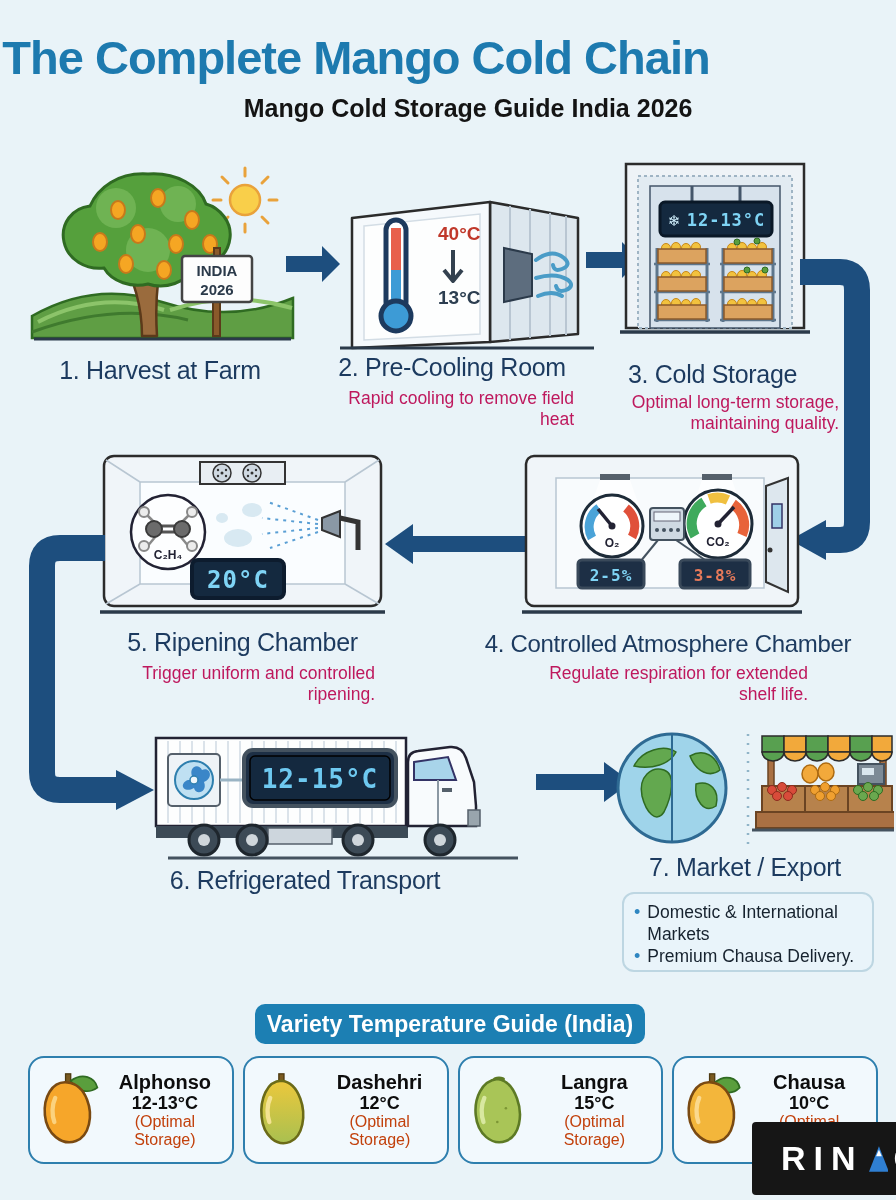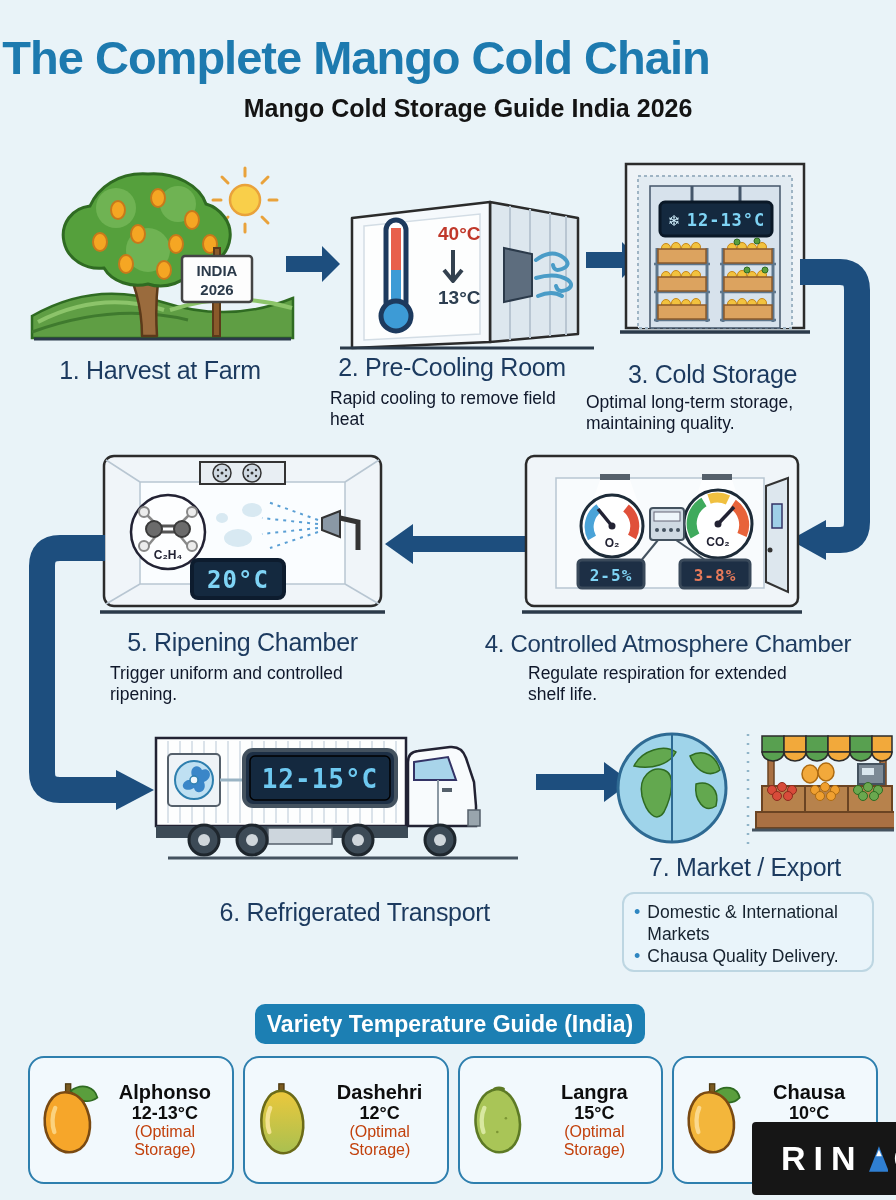--- a/index.html
+++ b/index.html
@@ -3,30 +3,30 @@
 <meta charset="utf-8">
 <style>
   html,body{margin:0;padding:0;}
   body{background:#dfeef5;font-family:"Liberation Sans", sans-serif;}
   .canvas{position:relative;width:896px;height:1200px;background:#e9f3f8;overflow:hidden;margin:0 auto;}
   .abs{position:absolute;}
   .page-title{left:0;top:30px;width:712px;text-align:center;font-size:47px;font-weight:bold;
     color:var(--title-blue,#1d7aaf);letter-spacing:-1px;}
   .page-subtitle{left:0;top:94px;width:896px;text-align:center;font-size:25px;font-weight:bold;color:#141414;margin-left:20px;}
   .step-label{text-align:center;font-weight:normal;color:var(--heading-navy,#1c3a5f);font-size:25px;letter-spacing:-0.3px;}
-  .step-desc{text-align:left;font-size:17.5px;color:#0f172a;line-height:1.18;}
+  .step-desc{text-align:right;font-size:17.5px;color:#be185d;line-height:1.18;}
   .seg{font-family:"DejaVu Sans Mono", monospace;font-weight:bold;letter-spacing:1px;}
   .bullets-box{left:622px;top:892px;width:252px;height:80px;background:#e9f4fa;border:2px solid #bdd6e2;
     border-radius:12px;padding:8px 10px 6px 10px;box-sizing:border-box;}
   .bullet-row{display:flex;gap:7px;font-size:17.5px;color:#16222e;line-height:1.25;}
   .bullet-dot{color:#2e86c1;font-size:18px;line-height:1.2;}
   .pill{left:255px;top:1004px;width:390px;height:40px;background:var(--pill-blue,#1c7fb3);border-radius:10px;
     display:flex;align-items:center;justify-content:center;color:#fff;font-weight:bold;font-size:23px;}
   .cards{left:28px;top:1056px;width:850px;display:flex;gap:9px;}
-  .card{flex:1;height:128px;background:#f2f9fd;border:2.5px solid #2e7fae;border-radius:16px;
+  .card{flex:1;height:108px;background:#f2f9fd;border:2.5px solid #2e7fae;border-radius:16px;
     box-sizing:border-box;display:flex;align-items:center;padding:4px 6px 4px 8px;gap:4px;}
   .card-text{flex:1;text-align:center;line-height:1.12;}
   .card-name{font-size:20px;font-weight:bold;color:#0d0d0d;}
   .card-temp{font-size:18px;font-weight:bold;color:#0d0d0d;}
   .card-note{font-size:16px;color:#c2410c;}
   .logo{left:752px;top:1122px;width:143px;height:73px;background:#161616;border-radius:4px;
     display:flex;align-items:center;justify-content:space-between;gap:5px;z-index:5;padding-left:23px;}
   .logo-letters{color:#fff;font-weight:bold;font-size:34px;letter-spacing:8px;font-family:"Liberation Sans",sans-serif;padding-left:6px;}
   .logo-letters.right{letter-spacing:0;padding-left:0;}
   svg{display:block;}
@@ -409,21 +409,21 @@
       </g>
       <g fill="#cfd6db">
         <circle cx="56" cy="108" r="6"></circle>
           <circle cx="104" cy="108" r="6"></circle>
         <circle cx="210" cy="108" r="6"></circle>
           <circle cx="292" cy="108" r="6"></circle>
       </g>
     </g>
     <line x1="20" y1="126" x2="370" y2="126" stroke="#44525f" stroke-width="3"></line>
   </svg>
-  <div class="abs step-label" style="left:120px;top:898px;width:370px;text-align:right;">6. Refrigerated Transport</div>
+  <div class="abs step-label" style="left:120px;top:866px;width:370px;">6. Refrigerated Transport</div>
 
   <svg class="abs" style="left:536px;top:760px;" width="95" height="44" viewBox="0 0 95 44">
     <rect x="0" y="14" width="68" height="16" fill="#1d4e7e"></rect>
     <polygon points="68,2 95,22 68,42" fill="#1d4e7e"></polygon>
   </svg>
 
   <svg class="abs" style="left:612px;top:726px;" width="282" height="126" viewBox="0 0 282 126">
     <g>
       <circle cx="60" cy="62" r="54" fill="#9fd4ea" stroke="#2e6a93" stroke-width="3"></circle>
       <g fill="#63a84f" stroke="#2f6b22" stroke-width="1.5">
@@ -489,21 +489,21 @@
     </g>
   </svg>
   <div class="abs step-label" style="left:600px;top:853px;width:290px;">7. Market / Export</div>
   <div class="abs bullets-box">
     <div class="bullet-row">
       <span class="bullet-dot">•</span>
       <span>Domestic &amp; International Markets</span>
     </div>
     <div class="bullet-row">
       <span class="bullet-dot">•</span>
-      <span>Chausa Quality Delivery.</span>
+      <span>Premium Chausa Delivery.</span>
     </div>
   </div>
 
   <div class="abs pill">
     <span>Variety Temperature Guide (India)</span>
   </div>
 
   <div class="abs cards">
     <div class="card">
       <svg width="62" height="88" viewBox="0 0 72 92">

